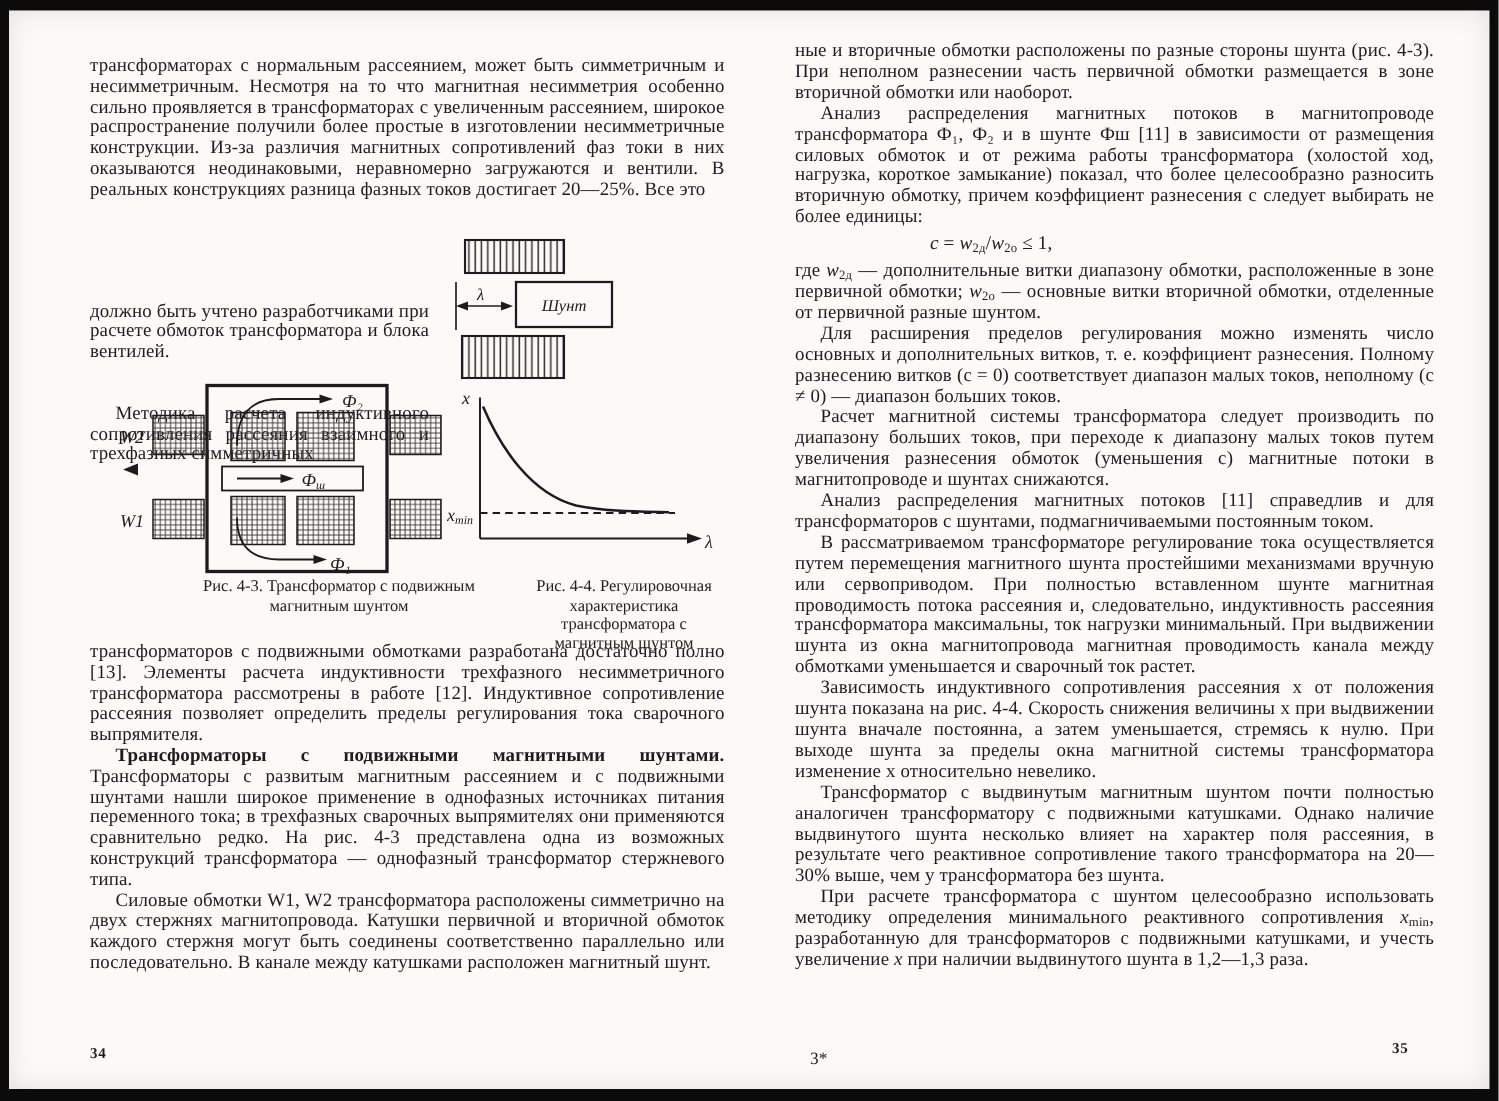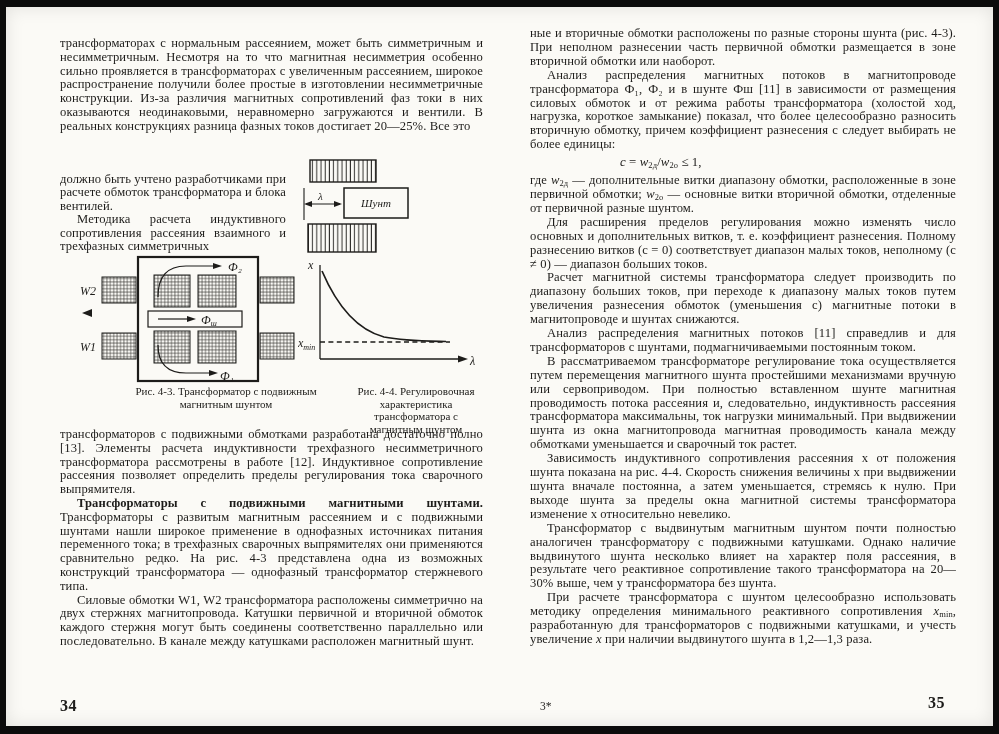--- a/index.html
+++ b/index.html
@@ -19,38 +19,38 @@
     font-size:12.6px;line-height:13.8px;
     letter-spacing:0.1px;
   }
   .indent{text-indent:17px;}
   .lead-bold{font-weight:bold;}
   .var{font-style:italic;}
   sub{font-size:8.5px;vertical-align:-2px;line-height:0;margin-top:46px;}
   .abs{position:absolute;}
   .lp-top{left:60px;top:37px;width:423px;}
   .lp-narrow{left:60px;top:173px;width:226px;}
-  .lp-narrow .para{line-height:13.4px;}
+  .lp-narrow .para{line-height:13.4px;margin-top:28px;}
   .inset-fig{left:298px;top:158px;}
   .fig43{left:78px;top:253px;}
   .fig44{left:298px;top:255px;}
   .caption{
     font-size:11px;line-height:12.6px;color:#23221f;
     text-align:center;margin:0;
   }
   .cap43{left:115px;top:385px;width:222px;}
   .cap44{left:352px;top:385px;width:128px;}
   .lp-bottom{left:60px;top:428px;width:423px;}
   .rp{left:530px;top:27px;width:426px;}
   .rp .para{line-height:13.9px;}
   .formula{
     margin:4px 0 4px 0;padding-left:90px;text-indent:0;
     font-size:12.8px;line-height:15px;
   }
-  .pagenum{font-size:16px;font-weight:bold;letter-spacing:0.5px;}
+  .pagenum{font-size:10px;font-weight:bold;letter-spacing:0.5px;}
   .lp-num{left:60px;top:697px;}
   .rp-num{left:928px;top:694px;}
   .sig{left:540px;top:700px;font-size:11.5px;}
   svg text{font-family:"Liberation Serif", serif;}
   .figlabel{font-style:italic;font-size:12px;fill:#1d1c1a;}
   .figlabel-s{font-style:italic;font-size:11px;fill:#1d1c1a;}
 </style>
 </head>
 <body>
 

